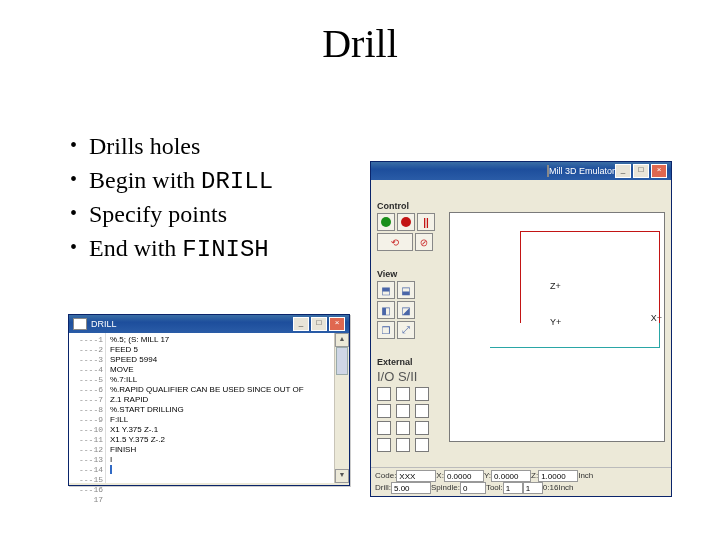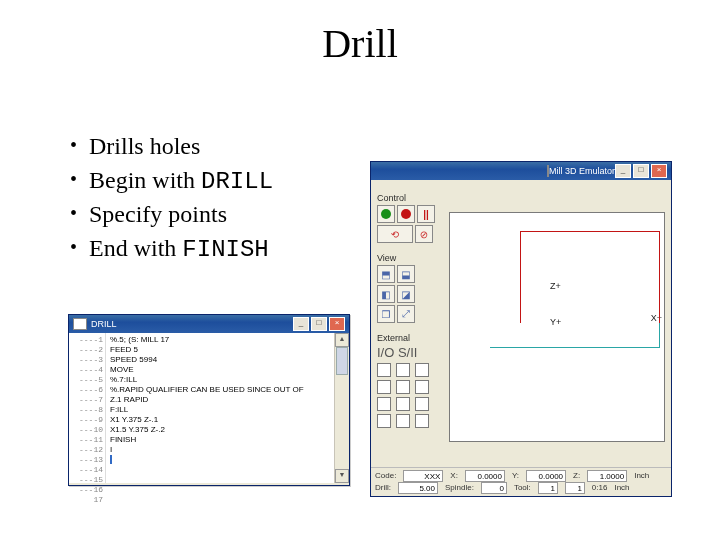--- a/index.html
+++ b/index.html
@@ -21,35 +21,35 @@
   .gutter{width:34px;background:#fff;border-right:1px solid #ddd;font-family:"Courier New",monospace;font-size:8px;color:#888;padding:2px 2px 0 0;text-align:right;line-height:10px}
   .code{flex:1;font-family:Liberation Sans, sans-serif;font-size:8px;color:#000;padding:2px 0 0 4px;line-height:10px;white-space:pre;overflow:hidden}
   .code .hl{background:#316ac5;color:#fff}
   .scroll{width:14px;background:#ece9d8;border-left:1px solid #c8c4b8;position:relative}
   .scroll .arrow{height:12px;background:#ece9d8;border:1px solid #999;font-size:7px;text-align:center;line-height:10px;color:#555}
   .scroll .thumb{position:absolute;top:14px;left:1px;right:1px;height:26px;background:#cfd6e6;border:1px solid #9aa}
   
   .win-mill{position:absolute;left:370px;top:161px;width:300px;height:334px;border:1px solid #0a246a;background:#ece9d8;font-family:Tahoma,Arial,sans-serif;font-size:9px}
   .win-mill .titlebar{height:18px;background:linear-gradient(#3a6ea5,#1d4e9c 40%,#2a5ca7);color:#fff;display:flex;align-items:center;justify-content:flex-end;padding:0 4px}
   .win-mill .panel{padding:3px 6px}
-  .sect-label{font-weight:normal;color:#2b2b2b;margin-top:10px}
+  .sect-label{font-weight:bold;color:#2b2b2b;margin-top:18px}
   .ctrl-row{display:flex;gap:2px;margin-top:2px}
   .ctrl-btn{width:16px;height:16px;border:1px solid #888;background:#f4f2e8;display:flex;align-items:center;justify-content:center;font-size:10px}
   .dot-g{width:10px;height:10px;border-radius:50%;background:#1a8f1a}
   .dot-r{width:10px;height:10px;border-radius:50%;background:#c31414}
   .view-row .ctrl-btn{color:#4a66a8}
   .ext-grid{display:grid;grid-template-columns:16px 16px 16px;grid-auto-rows:14px;gap:3px;margin-top:3px}
   .chk{width:12px;height:12px;border:1px solid #7a7a7a;background:#fff}
   .canvas{position:absolute;left:78px;top:50px;right:6px;height:228px;background:#fff;border:1px solid #7a7a7a}
   .axis-lbl{position:absolute;font-size:9px;color:#222}
   .redL{position:absolute;background:#c31414}
   .teal{position:absolute;background:#2aa6a6}
   .status{position:absolute;left:0;right:0;bottom:0;border-top:1px solid #bbb;background:#ece9d8;padding:2px 4px;font-size:8px;color:#333;line-height:12px}
-  .status .row{display:flex;gap:7px;white-space:nowrap}
-  .status input{width:34px;height:10px;font-size:8px;border:1px solid #999;background:#fff;text-align:right;padding:0 2px}
+  .status .row{display:flex;gap:0;white-space:nowrap}
+  .status input{width:34px;height:10px;font-size:8px;border:1px solid #999;background:#fff;text-align:left;padding:0 2px}
 </style>
 </head>
 <body>
 <div class="slide">
 
 <div class="title">Drill</div>
 
 <div class="bullets">
   <div class="row">
         <span class="dot">•</span>
@@ -94,21 +94,21 @@
           <div>----9</div>
           <div>---10</div>
           <div>---11</div>
           <div>---12</div>
           <div>---13</div>
           <div>---14</div>
           <div>---15</div>
           <div>---16</div>
           <div>   17</div>
         </div>
-    <div class="code" id="code"><div>%.5; (S: MILL 17</div><div>FEED 5</div><div>SPEED 5994</div><div>MOVE</div><div>%.7:ILL</div><div>%.RAPID QUALIFIER CAN BE USED SINCE OUT OF</div><div>Z.1 RAPID</div><div>F:ILL</div><div>X1 Y.375 Z-.1</div><div>X1.5 Y.375 Z-.2</div><div>FINISH</div><div>I</div><div><span class="hl"> </span></div><div></div><div></div><div></div></div>
+    <div class="code" id="code"><div>%.5; (S: MILL 17</div><div>FEED 5</div><div>SPEED 5994</div><div>MOVE</div><div>%.7:ILL</div><div>%.RAPID QUALIFIER CAN BE USED SINCE OUT OF</div><div>Z.1 RAPID</div><div>%.START DRILLING</div><div>F:ILL</div><div>X1 Y.375 Z-.1</div><div>X1.5 Y.375 Z-.2</div><div>FINISH</div><div>I</div><div><span class="hl"> </span></div><div></div><div></div><div></div></div>
     <div class="scroll">
       <div class="arrow">▲</div>
       <div class="thumb"></div>
       <div class="arrow" style="position:absolute;bottom:0;left:0;right:0">▼</div>
     </div>
   </div>
 </div>
 
 <div class="win-mill">
   <div class="titlebar">

